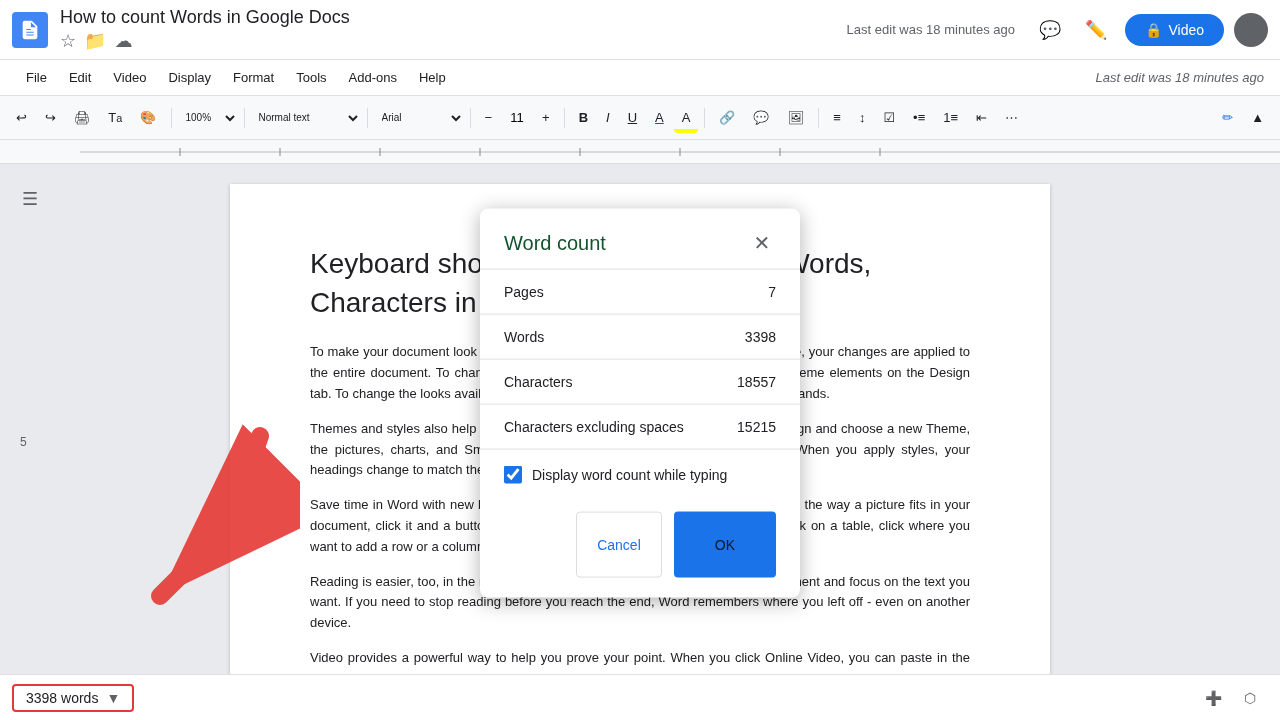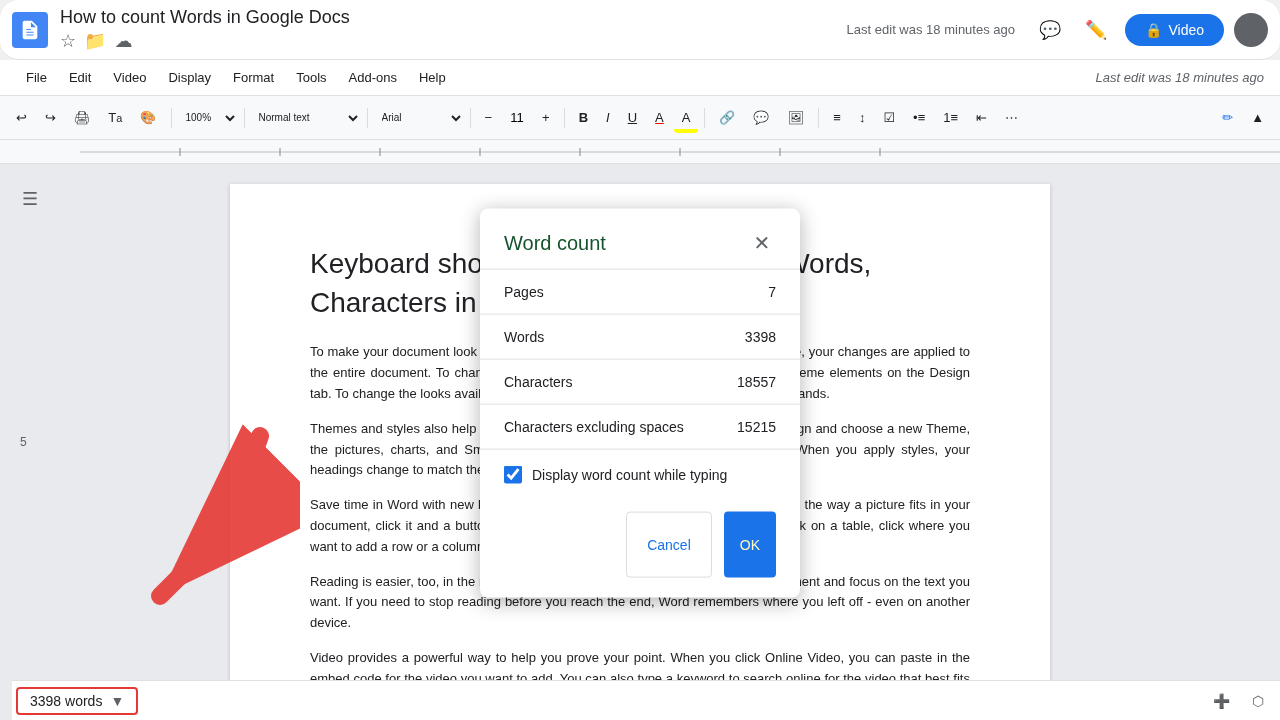--- a/index.html
+++ b/index.html
@@ -8,21 +8,20 @@
     
     .top-bar {
       background: #fff;
       height: 60px;
       display: flex;
       align-items: center;
       padding: 0 12px;
       border-bottom: 1px solid #e0e0e0;
       position: relative;
       z-index: 1;
-      border-radius: 19px;
     }
     .doc-icon {
       width: 36px; height: 36px;
       background: #4285f4;
       border-radius: 4px;
       display: flex; align-items: center; justify-content: center;
       margin-right: 12px;
       flex-shrink: 0;
     }
     .doc-icon svg { width: 22px; height: 22px; fill: white; }
@@ -177,28 +176,28 @@
     .sidebar-icon {
       width: 30px; height: 30px;
       display: flex; align-items: center; justify-content: center;
       color: #5f6368; font-size: 18px;
     }
 
     
     .bottom-bar {
       position: absolute;
       bottom: 0;
-      left: 12px;
+      left: 0;
       right: 0;
-      height: 40px;
+      height: 46px;
       background: #fff;
       border-top: 1px solid #e0e0e0;
       display: flex;
       align-items: center;
-      padding: 0 4px;
+      padding: 0 12px;
       z-index: 100;
     }
     .word-count-bar {
       display: flex;
       align-items: center;
       gap: 8px;
       border: 2px solid #e53935;
       border-radius: 4px;
       padding: 4px 12px;
       font-size: 14px;
@@ -284,23 +283,23 @@
     .cancel-btn {
       padding: 24px 20px;
       border: 1px solid #dadce0;
       background: white;
       border-radius: 4px;
       font-size: 14px;
       color: #1a73e8;
       cursor: pointer;
     }
     .ok-btn {
-      padding: 8px 16px;
+      padding: 8px 41px;
       background: #1a73e8;
-      color: #fef9c3;
+      color: #0f172a;
       border: none;
       border-radius: 4px;
       font-size: 14px;
       cursor: pointer;
     }
 
     
     .arrow-annotation {
       position: absolute;
       bottom: 100px;

